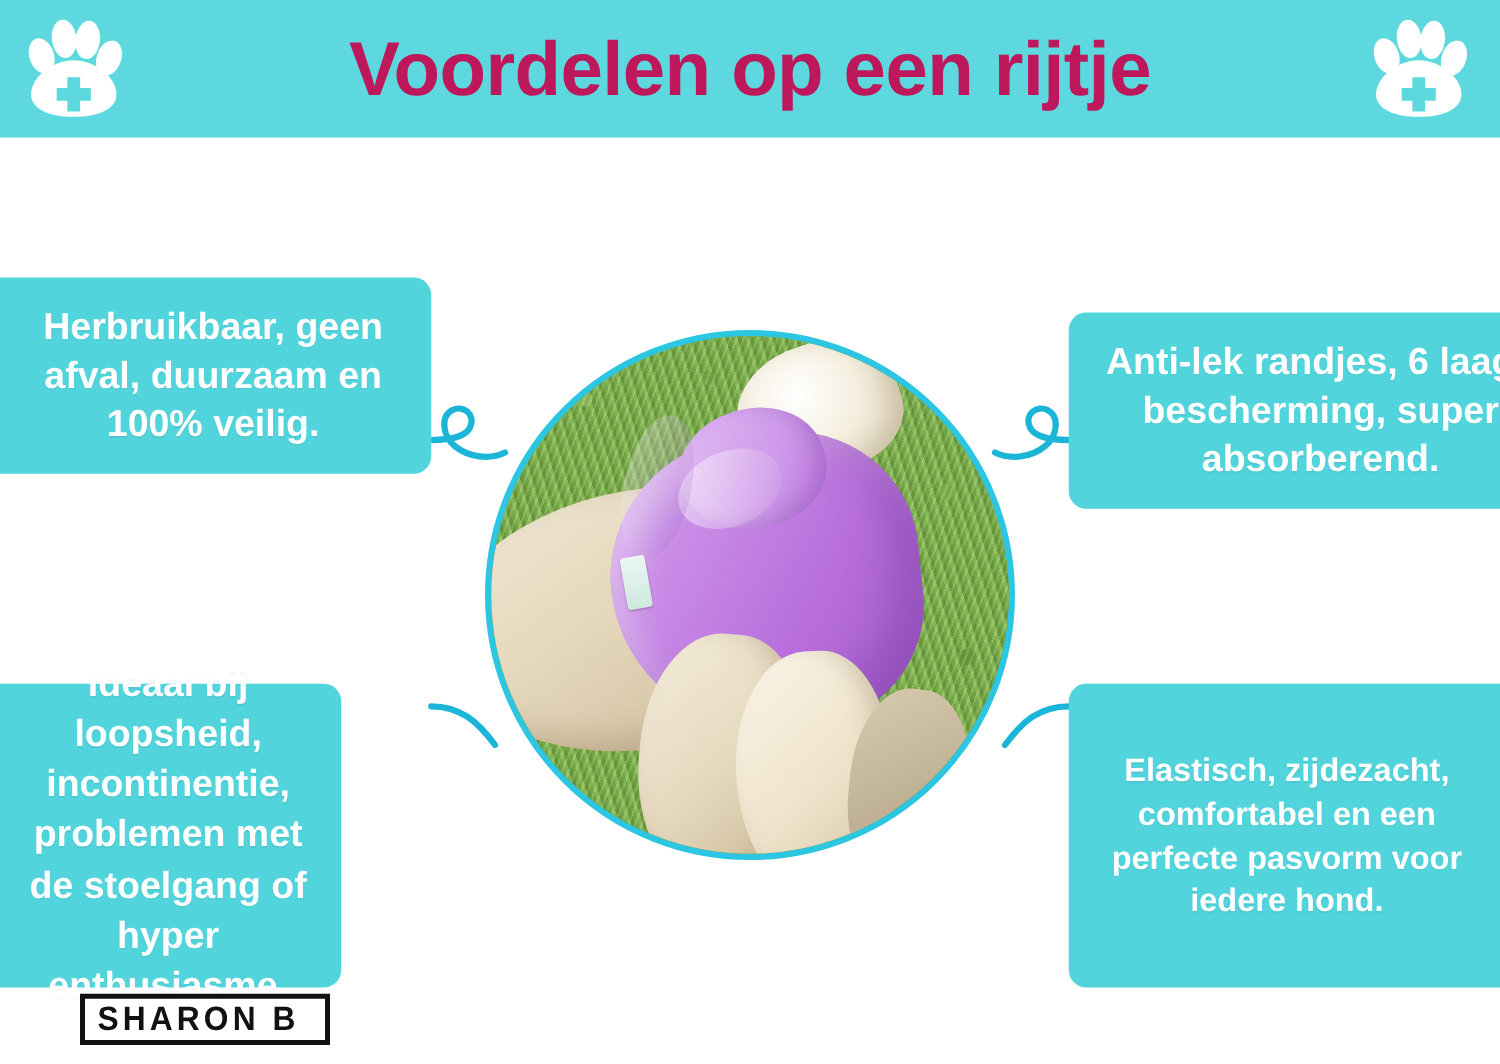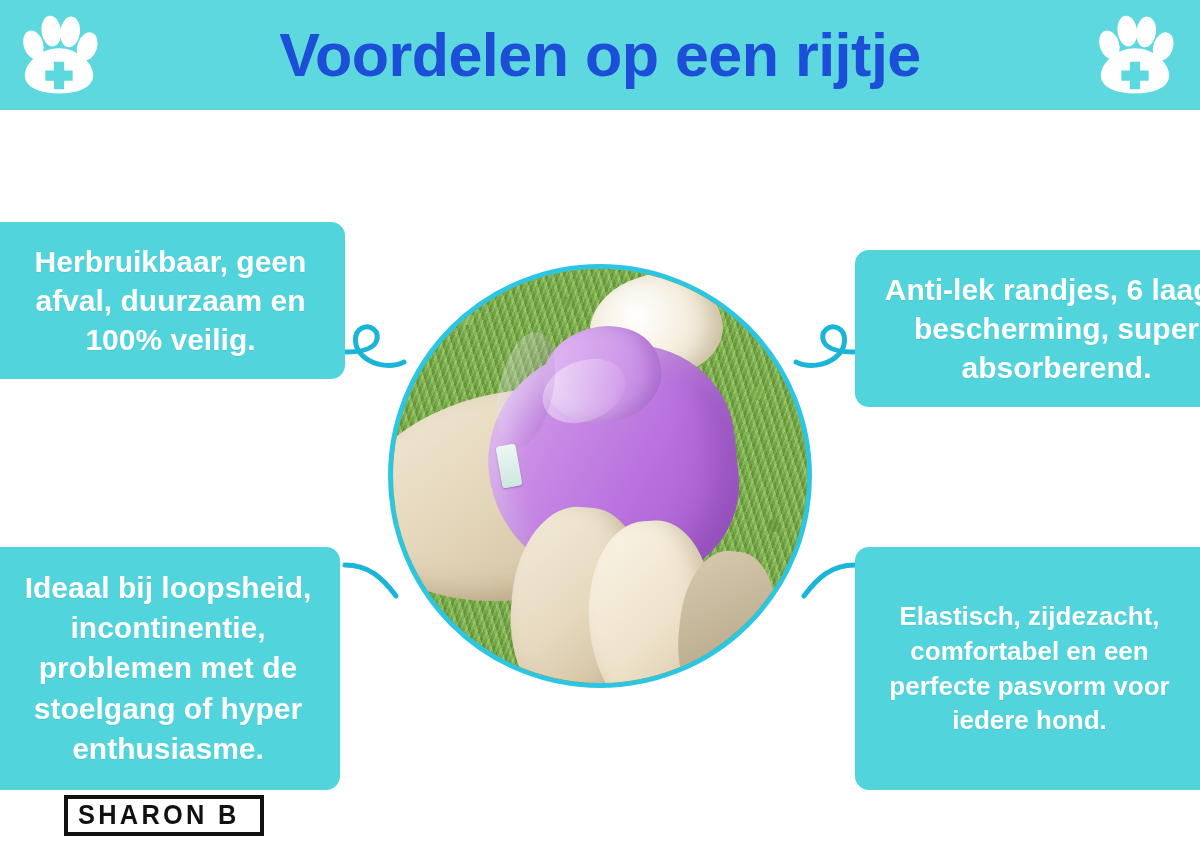--- a/index.html
+++ b/index.html
@@ -19,21 +19,21 @@
   
   #header-bar {
     position:absolute; left:0; top:0;
     width:1200px; height:110px;
     background:#5CD8DE;
     display:flex; align-items:center; justify-content:center;
   }
   #header-title {
     font-size:61px;
     font-weight:bold;
-    color:#1d4ed8;
+    color:#be185d;
     letter-spacing:-0.5px;
     line-height:1;
     white-space:nowrap;
     font-family:"Liberation Sans", sans-serif;
   }
   .paw-icon { position:absolute; top:14px; width:86px; height:82px; }
   #paw-left  { left:16px; }
   #paw-right { right:22px; }
 
   
@@ -171,21 +171,21 @@
     padding:0 14px 0 10px;
   }
   #callout-top-right {
     left:855px; top:222px; width:397px; height:157px;
     border-radius:14px 0 0 14px;
     font-size:30px; line-height:1.30;
     padding:0 8px 0 14px;
     margin-top:28px;
   }
   #callout-bottom-left {
-    left:0px; top:547px; width:340px; height:243px;
+    left:0px; top:547px; width:273px; height:243px;
     border-radius:0 14px 14px 0;
     font-size:30px; line-height:1.34;
     padding:0 12px 0 8px;
   }
   #callout-bottom-right {
     left:855px; top:547px; width:345px; height:243px;
     border-radius:14px 0 0 14px;
     font-size:26px; line-height:1.34;
     padding:0 8px 0 12px;
   }

